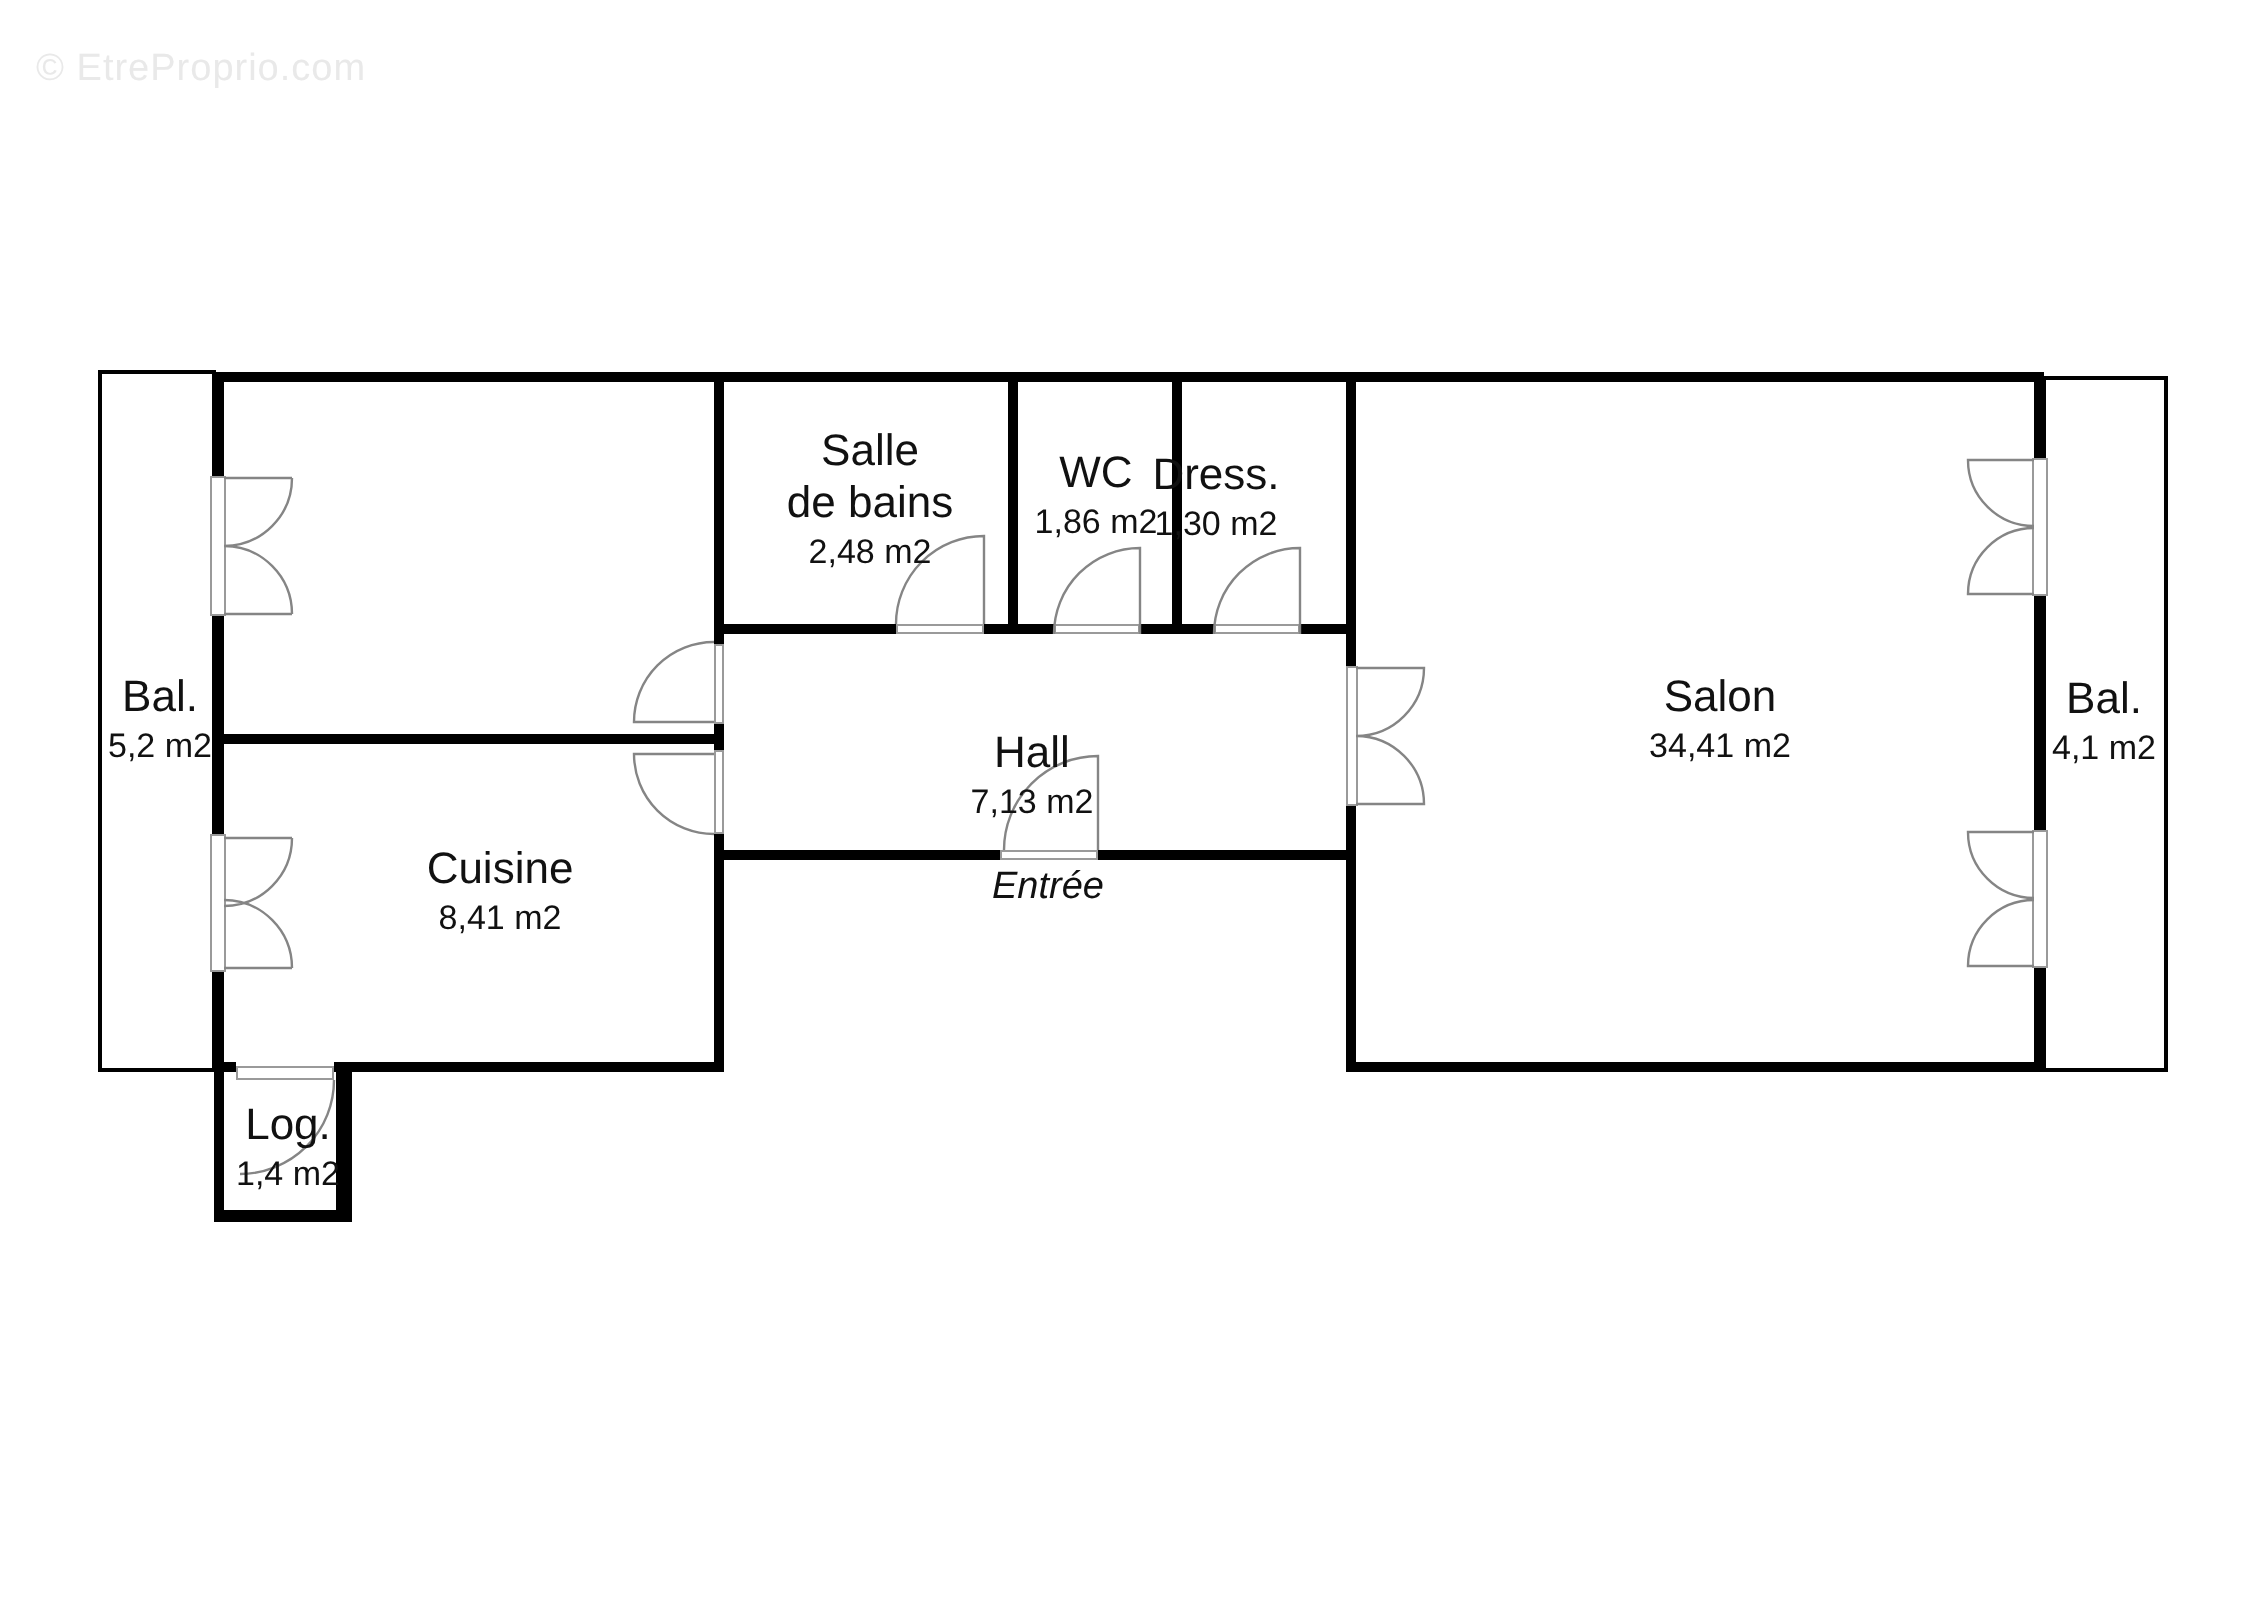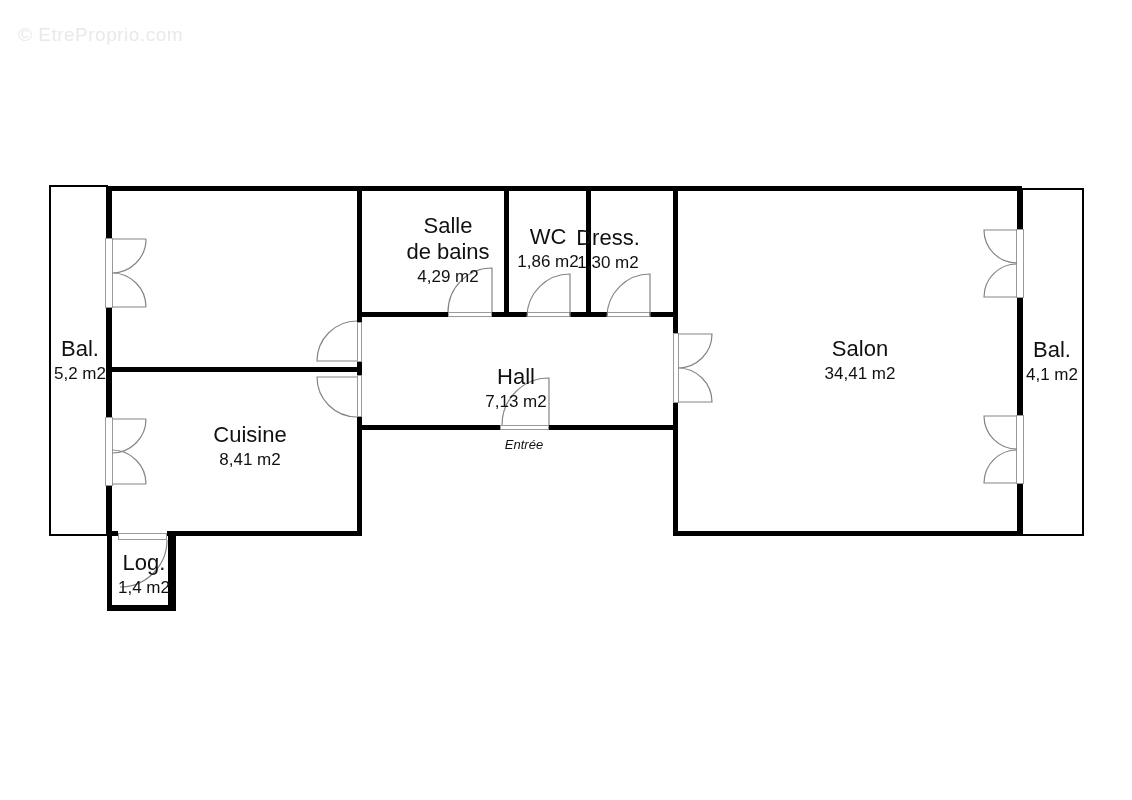--- a/index.html
+++ b/index.html
@@ -15,21 +15,21 @@
     position:absolute;left:18px;top:24px;
     font-size:19px;letter-spacing:.5px;
     color:#e9e9e9;user-select:none;
   }
   .label{
     position:absolute;transform:translate(-50%,-50%);
     text-align:center;white-space:nowrap;color:#111;
   }
   .room-name{font-size:22px;line-height:26px;}
   .room-area{font-size:17px;line-height:23px;}
-  .entree-label{font-size:13px;font-style:italic;}
+  .entree-label{font-size:19px;font-style:italic;}
 </style>
 </head>
 <body>
 
 <div id="stage">
 
   <div class="watermark">© EtreProprio.com</div>
 
   <svg id="plan-svg" width="1132" height="800" viewBox="0 0 1132 800">
 
@@ -100,24 +100,24 @@
       <path d="M650,317 V274 A43,43 0 0 0 607,317"></path>
       <path d="M549,425 V378 A47,47 0 0 0 502,425"></path>
       <path d="M678,334 H712 A34,34 0 0 1 678,368 M678,402 H712 A34,34 0 0 0 678,368"></path>
       <path d="M1017,230 H984 A33,33 0 0 0 1017,263 M1017,297 H984 A33,33 0 0 1 1017,264"></path>
       <path d="M1017,416 H984 A33,33 0 0 0 1017,449 M1017,483 H984 A33,33 0 0 1 1017,450"></path>
       <path d="M167,540 A47,47 0 0 1 120,587"></path>
     </g>
   </svg>
 
 
-  <div class="label" style="left:448px;top:250px">
+  <div class="label" style="left:435px;top:250px">
     <div class="room-name">Salle</div>
     <div class="room-name">de bains</div>
-    <div class="room-area">4,29 m2</div>
+    <div class="room-area">2,48 m2</div>
   </div>
 
   <div class="label" style="left:548px;top:248px">
     <div class="room-name">WC</div>
     <div class="room-area">1,86 m2</div>
   </div>
 
   <div class="label" style="left:608px;top:249px">
     <div class="room-name">Dress.</div>
     <div class="room-area">1,30 m2</div>

